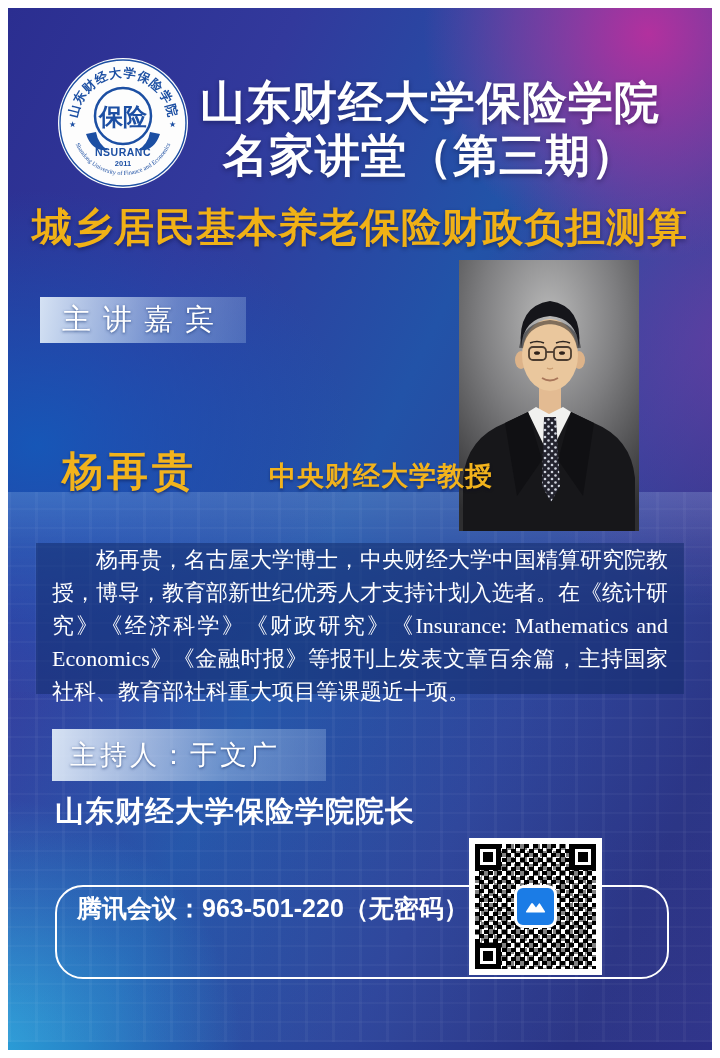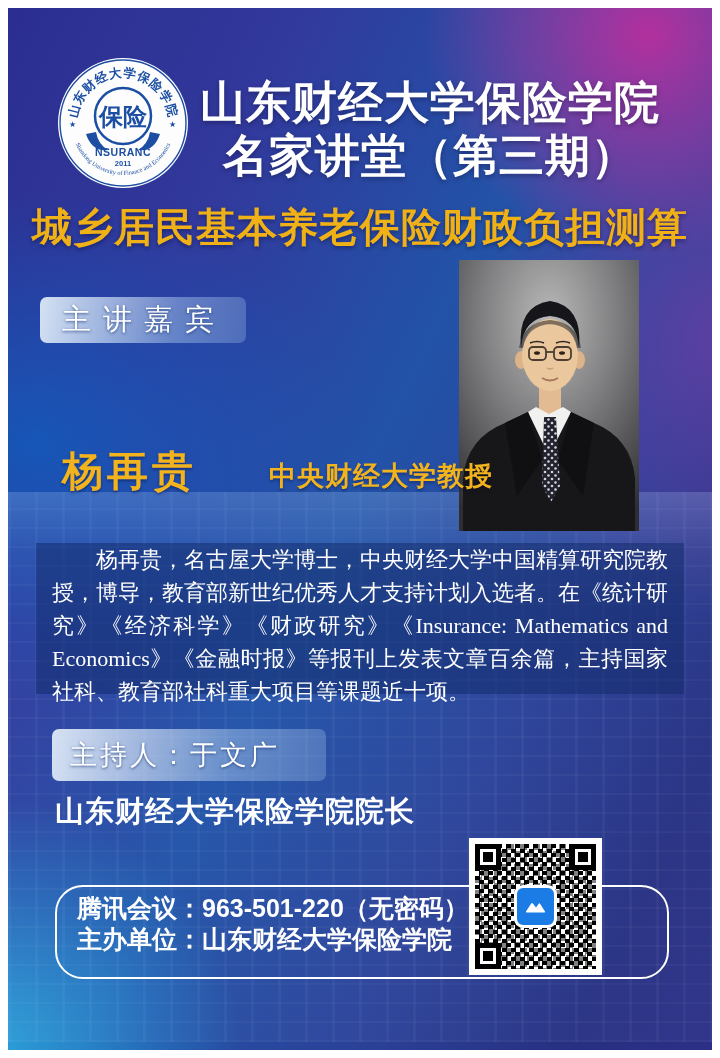--- a/index.html
+++ b/index.html
@@ -20,21 +20,21 @@
       opacity:.75;}
   .abs{position:absolute;}
   
   .title{left:170px;top:76px;width:520px;text-align:center;color:#fff;font-weight:bold;
          font-size:45px;line-height:53px;letter-spacing:1px;text-shadow:0 2px 5px rgba(0,0,30,.35);}
   .subtitle{left:30px;top:200px;width:660px;text-align:center;color:#f0b116;font-weight:bold;
             font-size:40px;letter-spacing:1px;text-shadow:0 2px 4px rgba(0,0,40,.4);}
   
   .ribbon{background:linear-gradient(100deg, rgba(228,239,250,.92) 0%, rgba(180,208,240,.45) 65%, rgba(175,205,240,.28) 100%);
           color:#fff;font-family:"Liberation Serif","DejaVu Serif",serif;
-          text-shadow:0 1px 3px rgba(30,60,120,.8);display:flex;align-items:center;border-radius:7px;}
+          text-shadow:0 1px 3px rgba(30,60,120,.8);display:flex;align-items:center;}
   .speaker-label{left:40px;top:297px;width:184px;height:46px;font-size:29px;letter-spacing:12px;padding-left:22px;}
   .host-label{left:52px;top:729px;width:256px;height:52px;font-size:27px;letter-spacing:3px;padding-left:18px;}
   
   .name-row{left:62px;top:444px;display:flex;align-items:baseline;gap:27px;color:#f2b31c;}
   .name{font-size:41px;font-weight:bold;letter-spacing:4px;text-shadow:0 2px 3px rgba(0,0,40,.35);}
   .affil{font-size:27px;font-weight:bold;letter-spacing:1px;text-shadow:0 2px 3px rgba(0,0,40,.35);margin-left:45px;}
   
   .bio{left:36px;top:543px;width:616px;height:151px;padding:0 16px;background:rgba(18,42,106,.52);
        color:#fff;font-family:"Liberation Serif","DejaVu Serif",serif;
        font-size:22px;line-height:33px;text-indent:2em;text-align:justify;}
@@ -141,21 +141,20 @@
     <span class="affil">中央财经大学教授</span>
   </div>
 
   <div class="abs bio">杨再贵，名古屋大学博士，中央财经大学中国精算研究院教授，博导，教育部新世纪优秀人才支持计划入选者。在《统计研究》《经济科学》《财政研究》《Insurance: Mathematics and Economics》《金融时报》等报刊上发表文章百余篇，主持国家社科、教育部社科重大项目等课题近十项。</div>
 
   <div class="abs ribbon host-label">主持人：于文广</div>
   <div class="abs host-title">山东财经大学保险学院院长</div>
 
   <div class="abs meeting">
     <div>腾讯会议：963-501-220（无密码）</div>
-    <div>主办单位：山东财经大学保险学院</div>
   </div>
 
   <div class="abs qr">
     <div class="qr-pat"></div>
     <div class="qr-pat2"></div>
     <div class="finder f-tl"></div>
     <div class="finder f-tr"></div>
     <div class="finder f-bl"></div>
     <div class="qr-logo">
       <svg width="25" height="25" viewBox="0 0 25 25">

